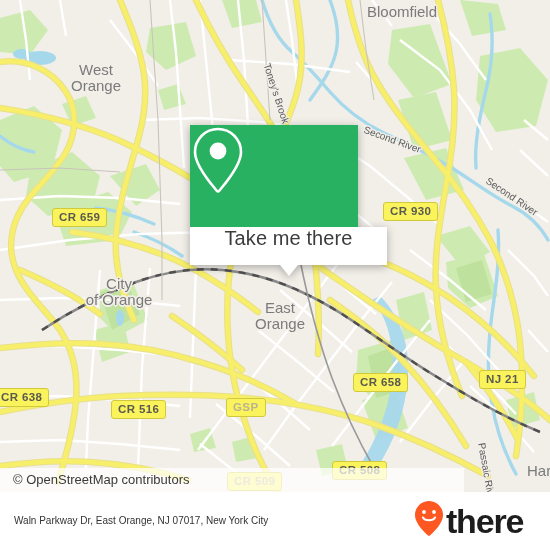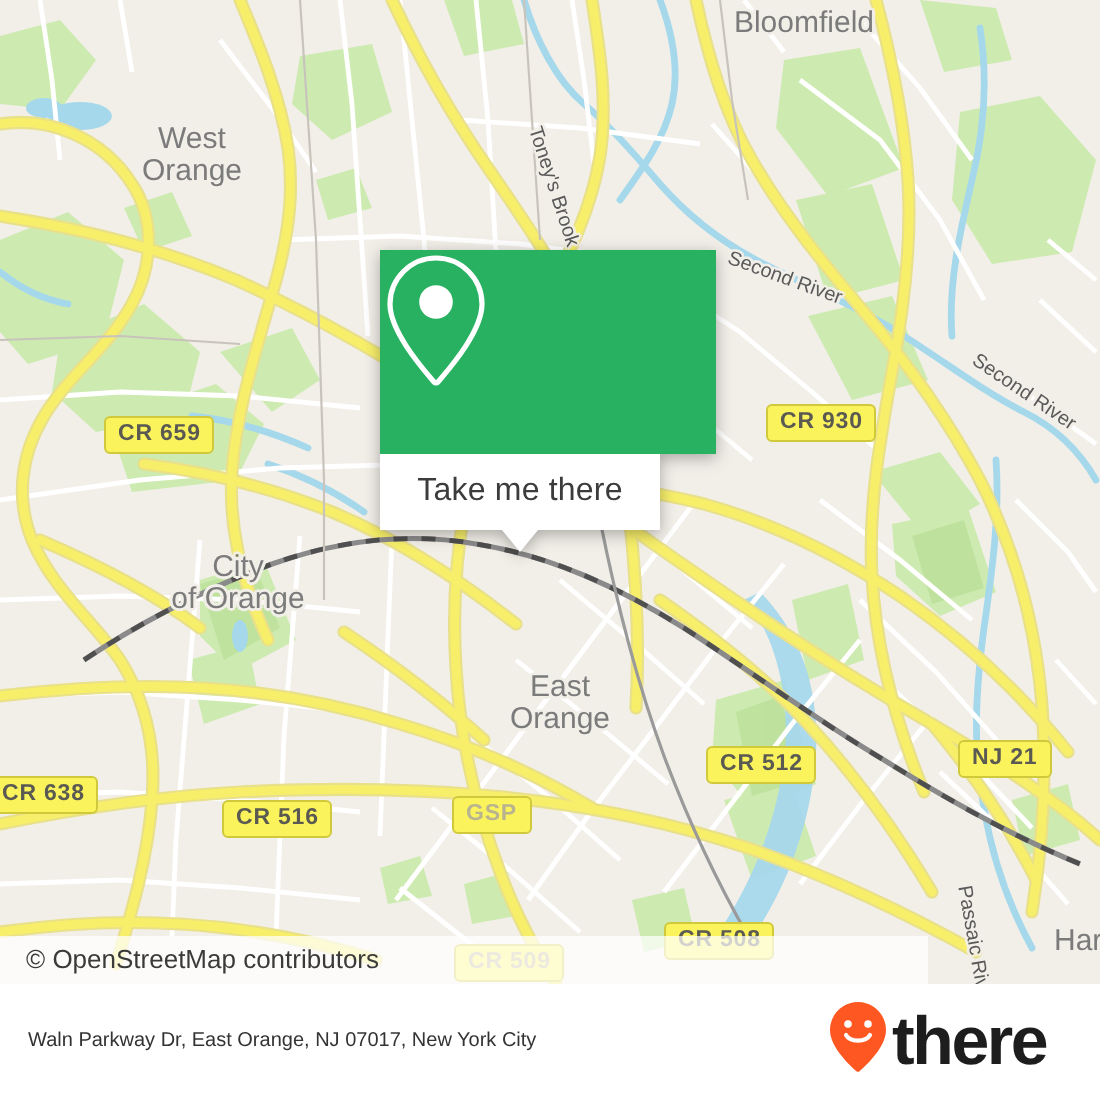--- a/index.html
+++ b/index.html
@@ -91,28 +91,27 @@
     width: 168px;
     height: 102px;
     background: #27b161;
     display: flex;
     align-items: center;
     justify-content: center;
   }
   #callout-green svg { display: block; }
   #callout-btn {
     position: relative;
-    width: 140px;
+    width: 197px;
     height: 38px;
     background: #ffffff;
     display: flex;
-    align-items: center;
     justify-content: center;
     color: #3c3c3c;
-    font-size: 16px;
+    font-size: 20px;
     letter-spacing: .1px;
   }
   #callout-tip {
     position: absolute;
     left: 50%;
     top: 100%;
     margin-left: -9px;
     width: 0; height: 0;
     border-left: 9px solid transparent;
     border-right: 9px solid transparent;
@@ -311,34 +310,34 @@
         <path d="M150 0 L154 60 L158 120 L160 180 L162 240 L162 300"></path>
         <path d="M262 0 L266 60 L270 120"></path>
         <path d="M360 0 L366 50 L374 100"></path>
         <path d="M0 170 L60 168 L120 172"></path>
       </g>
     </svg>
 
     <div class="maplabel" style="left:350px; top:4px;   width:104px;">Bloomfield</div>
     <div class="maplabel" style="left:48px;  top:62px;  width:96px;">West<br>Orange</div>
     <div class="maplabel" style="left:72px;  top:276px; width:94px;">City<br>of Orange</div>
-    <div class="maplabel" style="left:240px; top:300px; width:80px;margin-top:36px;">East<br>Orange</div>
+    <div class="maplabel" style="left:240px; top:300px; width:80px;">East<br>Orange</div>
     <div class="maplabel" style="left:527px; top:463px; width:40px; text-align:left;">Har</div>
 
     <div class="waterlabel" style="left:272px; top:62px;  transform:rotate(72deg); transform-origin:0 0;">Toney's Brook</div>
     <div class="waterlabel" style="left:366px; top:124px; transform:rotate(20deg); transform-origin:0 0;">Second River</div>
     <div class="waterlabel" style="left:490px; top:175px; transform:rotate(34deg); transform-origin:0 0;">Second River</div>
     <div class="waterlabel" style="left:487px; top:442px; transform:rotate(80deg); transform-origin:0 0;">Passaic River</div>
 
     <div class="shield" style="left:52px;  top:208px;text-align:right;">CR 659</div>
     <div class="shield" style="left:383px; top:202px;">CR 930</div>
     <div class="shield" style="left:-6px;  top:388px;">CR 638</div>
     <div class="shield" style="left:111px; top:400px;">CR 516</div>
     <div class="shield pale" style="left:226px; top:398px;">GSP</div>
-    <div class="shield" style="left:353px; top:373px;">CR 512</div>
+    <div class="shield" style="left:353px; top:373px;">CR 658</div>
     <div class="shield" style="left:479px; top:370px;">NJ 21</div>
     <div class="shield pale" style="left:227px; top:472px;">CR 509</div>
     <div class="shield" style="left:332px; top:461px;">CR 508</div>
 
     <div id="attrib">© OpenStreetMap contributors</div>
 
     <div id="callout">
       <div id="callout-green">
         <span>
           <svg width="56" height="70" viewBox="0 0 56 70" fill="none" aria-hidden="true">

